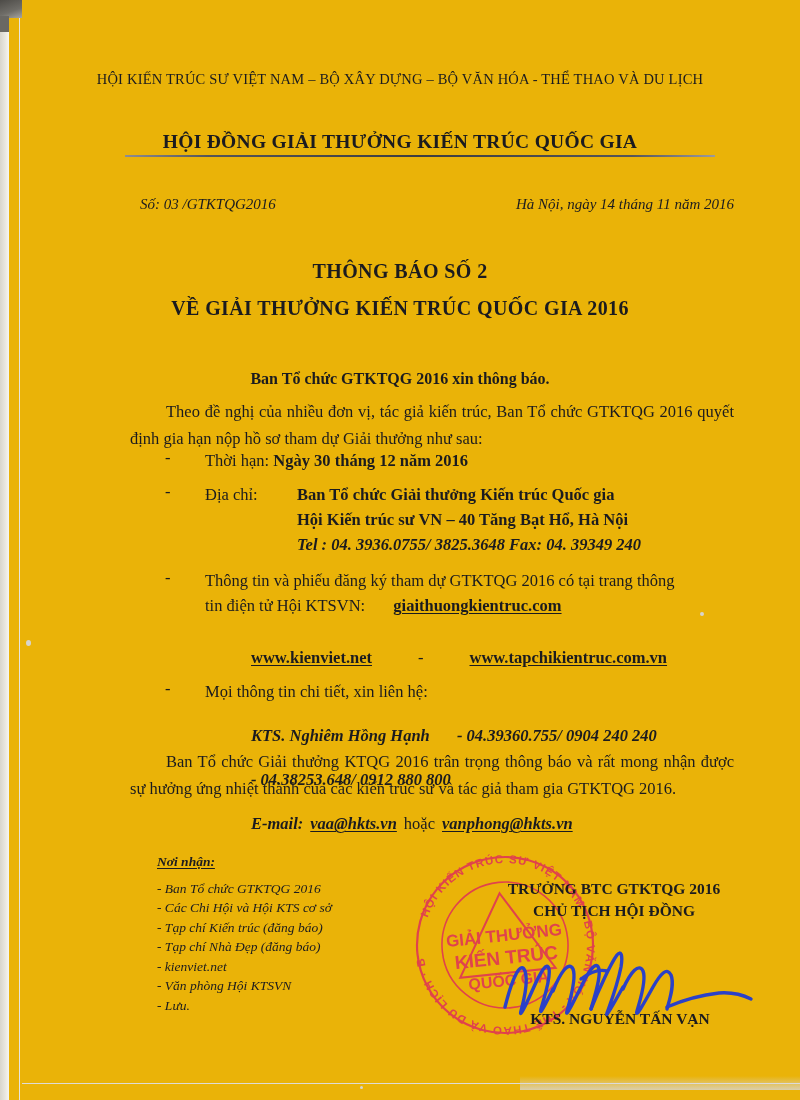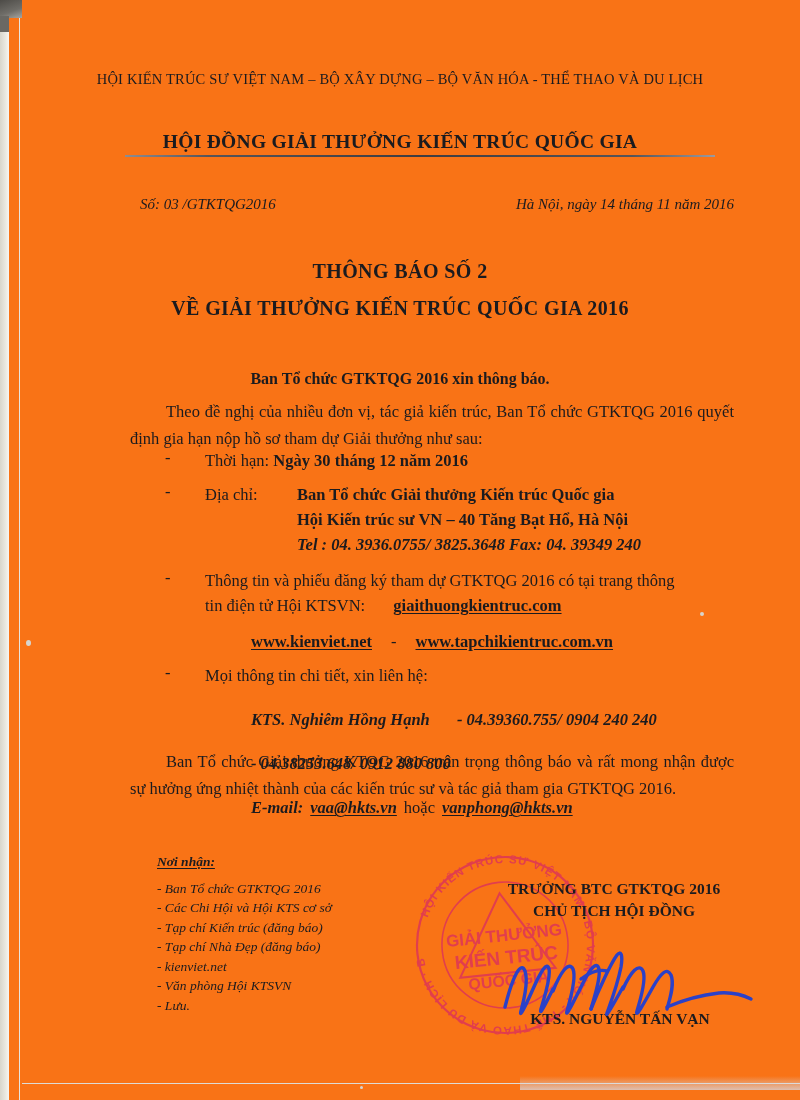--- a/index.html
+++ b/index.html
@@ -4,21 +4,21 @@
 <style>
   html, body {
     margin: 0;
     padding: 0;
     background: #b9b9b4;
   }
   .page {
     position: relative;
     width: 800px;
     height: 1100px;
-    background: #f97316;
+    background: #eab308;
     overflow: hidden;
     font-family: "Liberation Serif", "DejaVu Serif", serif;
     color: #1b1b1f;
   }
   
   .scan-left-strip {
     position: absolute;
     left: 0; top: 0;
     width: 9px; height: 1100px;
     background: linear-gradient(90deg,#d9d6cc 0%, #e8e6de 55%, #f7f6f2 100%);
@@ -169,24 +169,24 @@
     text-underline-offset: 2px;
   }
   .link-i {
     font-style: italic;
     font-weight: bold;
     text-decoration: underline;
     text-underline-offset: 2px;
   }
   .url-row {
     padding-left: 46px;
-    margin-top: 14px;
+    margin-top: 30px;
     margin-bottom: 2px;
     display: flex;
-    gap: 19px;
+    gap: 46px;
     align-items: flex-start;
   }
   .contact-grid {
     padding-left: 46px;
     font-style: italic;
     font-weight: bold;
     line-height: 24px;
   }
   .contact-row { display: flex; margin-top: 20px; }
   .contact-name { width: 206px; }

